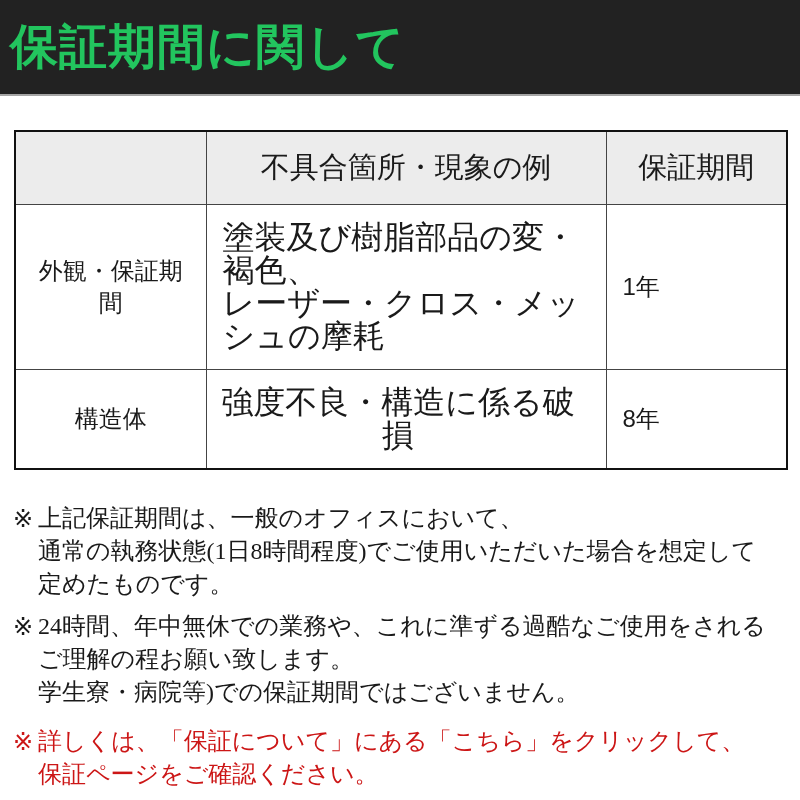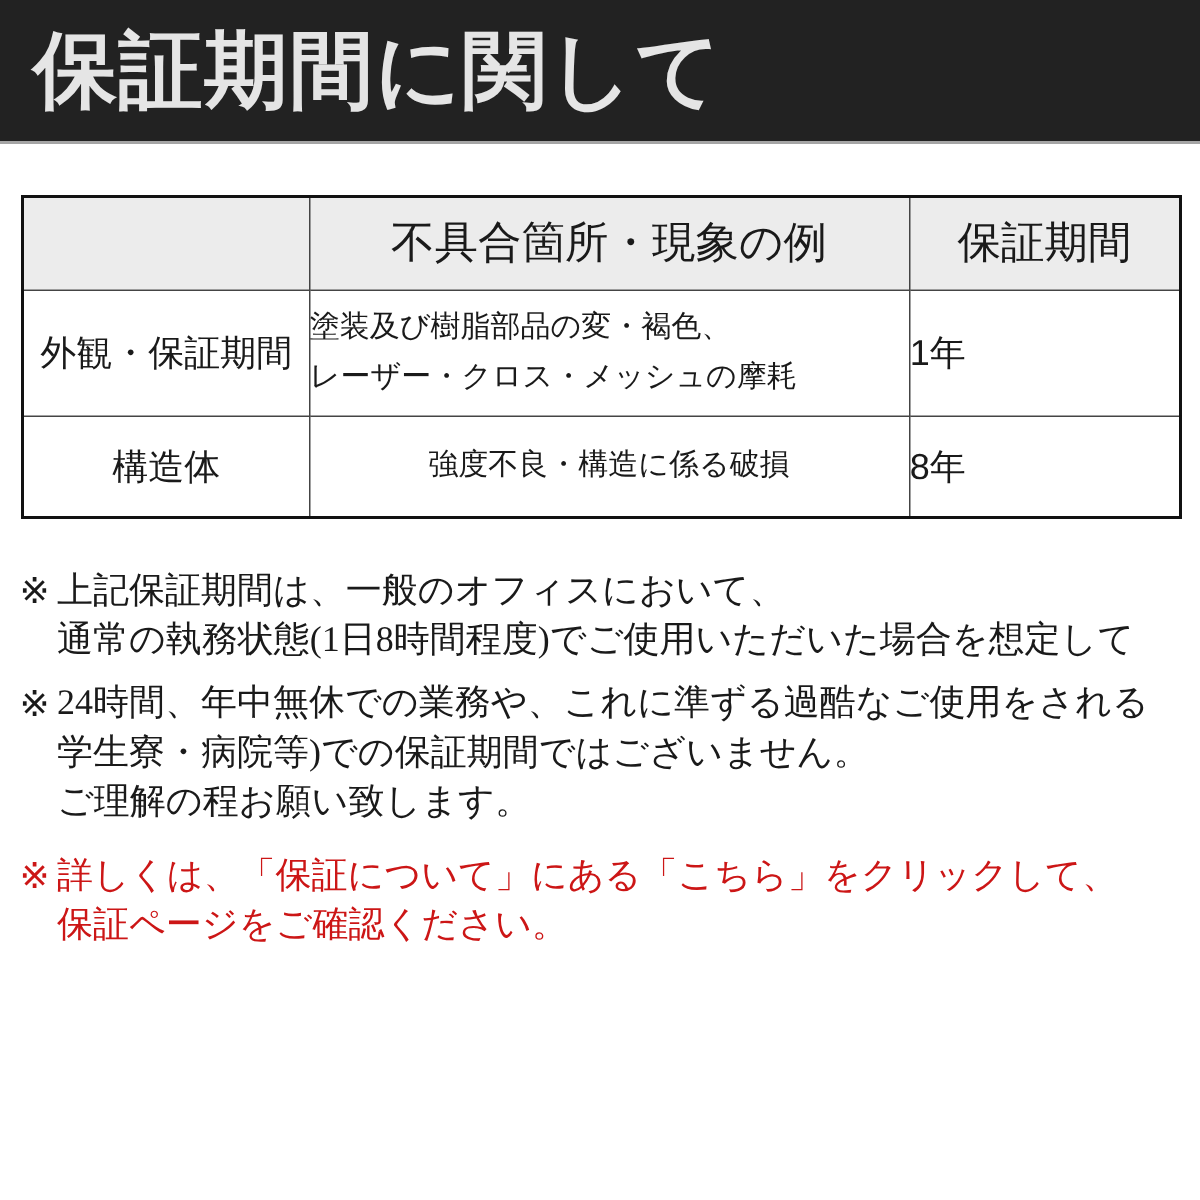--- a/index.html
+++ b/index.html
@@ -12,54 +12,54 @@
     overflow: hidden;
   }
   
   .banner {
     width: 800px; height: 96px;
     background: #222222;
     border-bottom: 2px solid #a5a5a5;
     display: flex; align-items: center;
   }
   .banner h1 {
-    margin: 0 0 0 22px;
-    color: #e5e5e5;
-    font-size: 56px;
+    margin: 0 0 0 10px;
+    color: #22c55e;
+    font-size: 48px;
     font-weight: bold;
     letter-spacing: 1px;
     line-height: 1;
   }
   
   table.warranty {
     border-collapse: collapse;
     table-layout: fixed;
     width: 772px;
     margin: 34px 14px 0 14px;
     border: 2px solid #111111;
   }
   table.warranty th, table.warranty td {
     border: 1px solid #444444;
-    padding: 0;
+    padding: 16px;
   }
   col.c1 { width: 191px; }
   col.c2 { width: 400px; }
   col.c3 { width: 181px; }
   table.warranty thead th {
     height: 62px;
     background: #ececec;
     font-size: 29px;
     font-weight: normal;
     text-align: center;
   }
   table.warranty tbody tr.r1 td { height: 84px; }
   table.warranty tbody tr.r2 td { height: 92px; }
   table.warranty tbody tr.r3 td { height: 68px; }
   td.cat    { text-align: center; font-size: 24px; }
-  td.ex     { font-size: 20px; line-height: 33px; padding-left: 9px; text-align: left; vertical-align: middle; }
+  td.ex     { font-size: 32px; line-height: 33px; padding-left: 9px; text-align: left; vertical-align: middle; }
   td.ex.center { text-align: center; padding-left: 0; }
   td.period { text-align: left; font-size: 24px; }
   
   .notes {
     margin: 32px 10px 0 13px;
     font-size: 24px;
     line-height: 33px;
   }
   .note { display: flex; margin-bottom: 9px; }
   .note .marker { flex: 0 0 25px; width: 25px; }
@@ -105,29 +105,30 @@
   </tbody>
 </table>
 
 <section class="notes">
 
   <div class="note">
     <span class="marker">※</span>
     <div class="note-text">
       <div>上記保証期間は、一般のオフィスにおいて、</div>
       <div>通常の執務状態(1日8時間程度)でご使用いただいた場合を想定して</div>
+      <div>定めたものです。</div>
     </div>
   </div>
 
   <div class="note">
     <span class="marker">※</span>
     <div class="note-text">
       <div>24時間、年中無休での業務や、これに準ずる過酷なご使用をされる</div>
+      <div>ご理解の程お願い致します。</div>
       <div>学生寮・病院等)での保証期間ではございません。</div>
-      <div>ご理解の程お願い致します。</div>
     </div>
   </div>
 
   <div class="note red">
     <span class="marker">※</span>
     <div class="note-text">
       <div>詳しくは、「保証について」にある「こちら」をクリックして、</div>
       <div>保証ページをご確認ください。</div>
     </div>
   </div>

